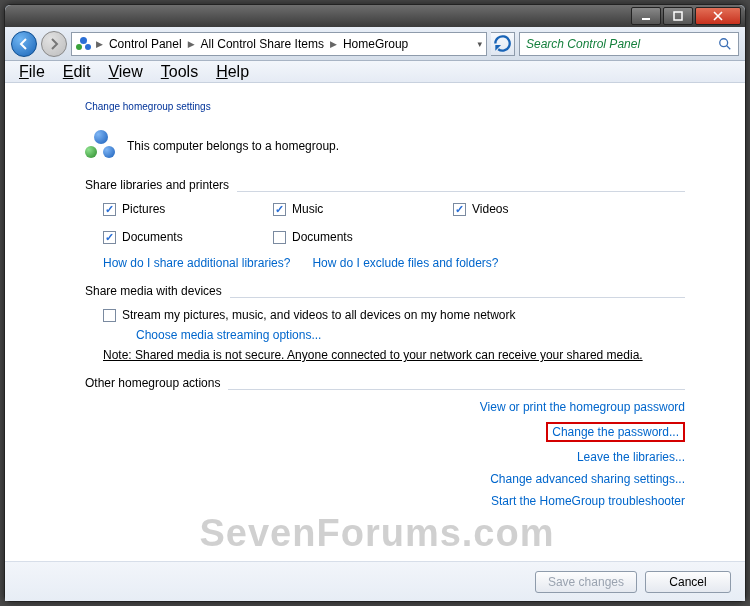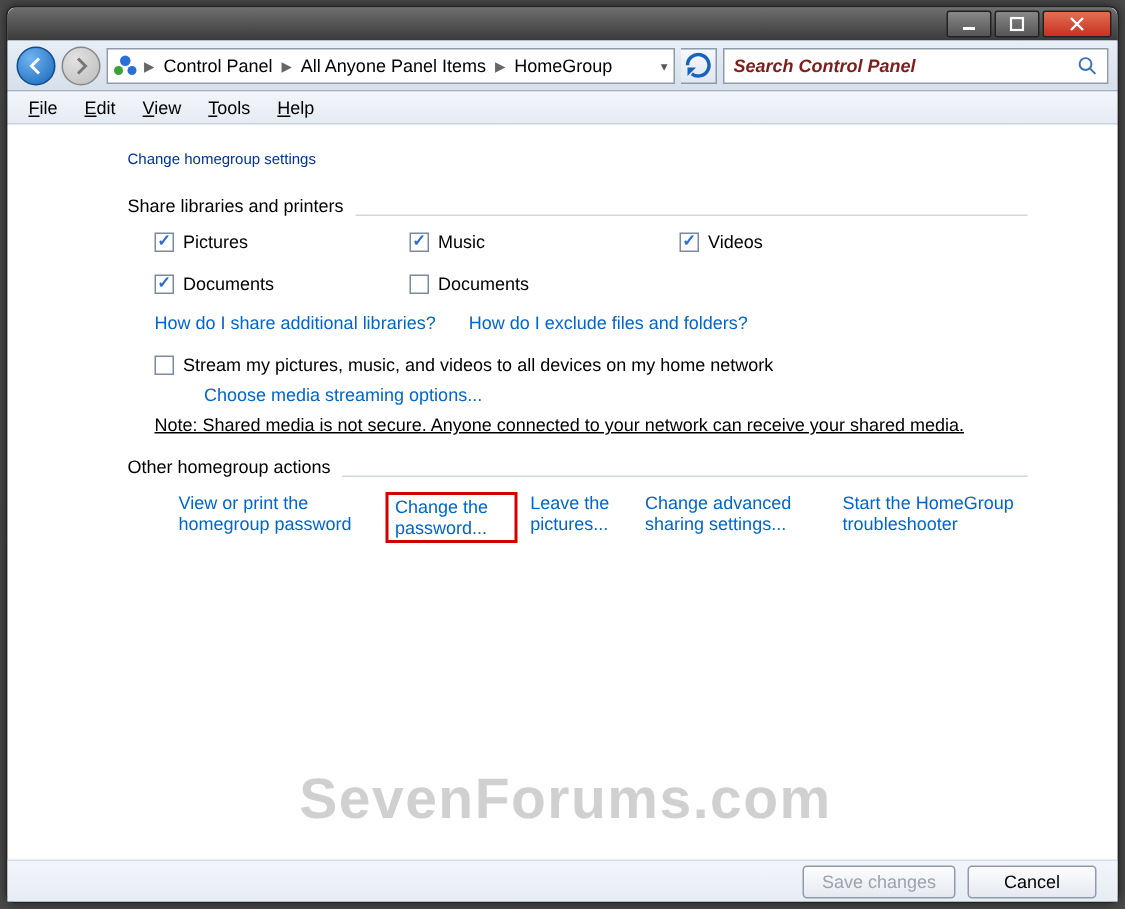--- a/index.html
+++ b/index.html
@@ -65,31 +65,30 @@
   .hgicon .b2 { width:6px;height:6px; left:0; top:8px; background:#3aa23a; }
   .hgicon .b3 { width:6px;height:6px; left:9px; top:8px; background:#2a6fd6; }
   .addr-end { margin-left:auto; display:flex; align-items:center; gap:4px; color:#555; }
   .addr-end .dd { font-size:9px; }
   .refresh-btn {
     width:24px;height:24px; border:1px solid #8e9bab; border-left:none;
     background:linear-gradient(#f6f9fd,#e0e7f1);
     display:flex;align-items:center;justify-content:center; color:#1964b7;
   }
   .searchbox {
-    width:257px; height:24px; background:#fff; border:1px solid #8e9bab;
-    display:flex; align-items:center; padding:0 6px; color:#7f1d1d; font-style:italic;
+    width:220px; height:24px; background:#fff; border:1px solid #8e9bab;
+    display:flex; align-items:center; padding:0 6px; color:#15803d; font-style:italic;
     justify-content:space-between;
-    font-weight:bold;
   }
   .searchbox svg { width:14px; height:14px; }
   .menubar {
     height:22px; background:linear-gradient(#f3f6fb,#e5ebf4);
     border-bottom:1px solid #c8d1de;
     display:flex; align-items:center; gap:2px; padding:0 6px;
-    font-size:12px;
+    font-size:16px;
   }
   .menubar span { padding:2px 8px; }
   .menubar span u { text-decoration:underline; }
   .content {
     flex:1; background:#fff; overflow:hidden; position:relative;
     padding: 18px 60px 10px 80px;
     color:#000;
   }
   .h1 { color:#003399; font-size:10px; margin-bottom:18px; }
   .belongs { display:flex; align-items:center; gap:10px; margin-bottom:16px; }
@@ -109,30 +108,30 @@
     display:flex;align-items:center;justify-content:center;
   }
   .chkbox.checked::after {
     content:"✓"; font-size:11px; color:#2a6fd6; line-height:1;
     font-weight:bold;
   }
   .link { color:#0066cc; cursor:pointer; }
   .links-row { display:flex; gap:22px; margin:10px 0 14px 18px; }
   .indent { margin-left:18px; }
   .note { margin:6px 0 14px 18px;text-decoration:underline; }
-  .actions { margin-left:34px; display:flex; flex-direction:row; gap:8px; }
+  .actions { margin-left:34px; display:flex; flex-direction:column; gap:8px;text-align:right; }
   .highlight { border:2px solid #d40000; padding:1px 4px; display:inline-block; }
   .watermark {
     position:absolute; left:4px; right:0; bottom:46px;
     text-align:center; font-size:38px; font-weight:600;
     color:rgba(120,120,120,0.35); letter-spacing:1px;
     pointer-events:none;
   }
   .footer {
-    position:absolute; left:0; right:0; bottom:0; height:28px;
+    position:absolute; left:0; right:0; bottom:0; height:40px;
     border-top:1px solid #d7dee9;
     background:linear-gradient(#f2f5fa,#e7edf5);
     display:flex; justify-content:flex-end; align-items:center;
     gap:8px; padding:0 14px;
   }
   .btn {
     min-width:86px; height:22px; padding:0 12px;
     border:1px solid #8e9bab; background:linear-gradient(#fdfdfd,#e5e9f0);
     border-radius:3px; font-size:12px;
     display:flex;align-items:center;justify-content:center;
@@ -175,21 +174,21 @@
     </div>
     <div class="addrbar">
       <div class="hgicon">
         <div class="ball b1"></div>
           <div class="ball b2"></div>
           <div class="ball b3"></div>
       </div>
       <span class="chev">▶</span>
       <span class="seg">Control Panel</span>
       <span class="chev">▶</span>
-      <span class="seg">All Anyone Panel Items</span>
+      <span class="seg">All Control Share Items</span>
       <span class="chev">▶</span>
       <span class="seg">HomeGroup</span>
       <span class="addr-end">
         <span class="dd">▾</span>
       </span>
     </div>
     <div class="refresh-btn">
       <svg viewBox="0 0 16 16">
           <path d="M3 8a5 5 0 1 1 2 4" fill="none" stroke="#1964b7" stroke-width="1.6"></path>
           <path d="M3 13 L3 9 L7 9 Z" fill="#1964b7"></path>
@@ -208,20 +207,28 @@
     <span><u>F</u>ile</span>
     <span><u>E</u>dit</span>
     <span><u>V</u>iew</span>
     <span><u>T</u>ools</span>
     <span><u>H</u>elp</span>
   </div>
 
   <div class="content">
     <div class="h1">Change homegroup settings</div>
 
+    <div class="belongs">
+      <div class="hgicon-lg">
+        <div class="ball b1"></div>
+          <div class="ball b2"></div>
+          <div class="ball b3"></div>
+      </div>
+      <span>This computer belongs to a homegroup.</span>
+    </div>
 
     <div class="section-head">
       <span>Share libraries and printers</span>
       <div class="line"></div>
     </div>
     <div class="grid3">
       <div class="chk">
           <div class="chkbox checked"></div>
           <span>Pictures</span>
         </div>
@@ -240,37 +247,41 @@
       <div class="chk">
           <div class="chkbox"></div>
           <span>Documents</span>
         </div>
     </div>
     <div class="links-row">
       <span class="link">How do I share additional libraries?</span>
       <span class="link">How do I exclude files and folders?</span>
     </div>
 
+    <div class="section-head">
+      <span>Share media with devices</span>
+      <div class="line"></div>
+    </div>
     <div class="chk indent">
       <div class="chkbox"></div>
         <span>Stream my pictures, music, and videos to all devices on my home network</span>
     </div>
     <div class="indent" style="margin-top:6px; margin-left:51px;">
       <span class="link">Choose media streaming options...</span>
     </div>
     <div class="note">Note: Shared media is not secure. Anyone connected to your network can receive your shared media.</div>
 
     <div class="section-head">
       <span>Other homegroup actions</span>
       <div class="line"></div>
     </div>
     <div class="actions">
       <span class="link">View or print the homegroup password</span>
       <span><span class="highlight link">Change the password...</span></span>
-      <span class="link">Leave the pictures...</span>
+      <span class="link">Leave the libraries...</span>
       <span class="link">Change advanced sharing settings...</span>
       <span class="link">Start the HomeGroup troubleshooter</span>
     </div>
 
     <div class="watermark">SevenForums.com</div>
 
     <div class="footer">
       <div class="btn disabled">Save changes</div>
       <div class="btn">Cancel</div>
     </div>

